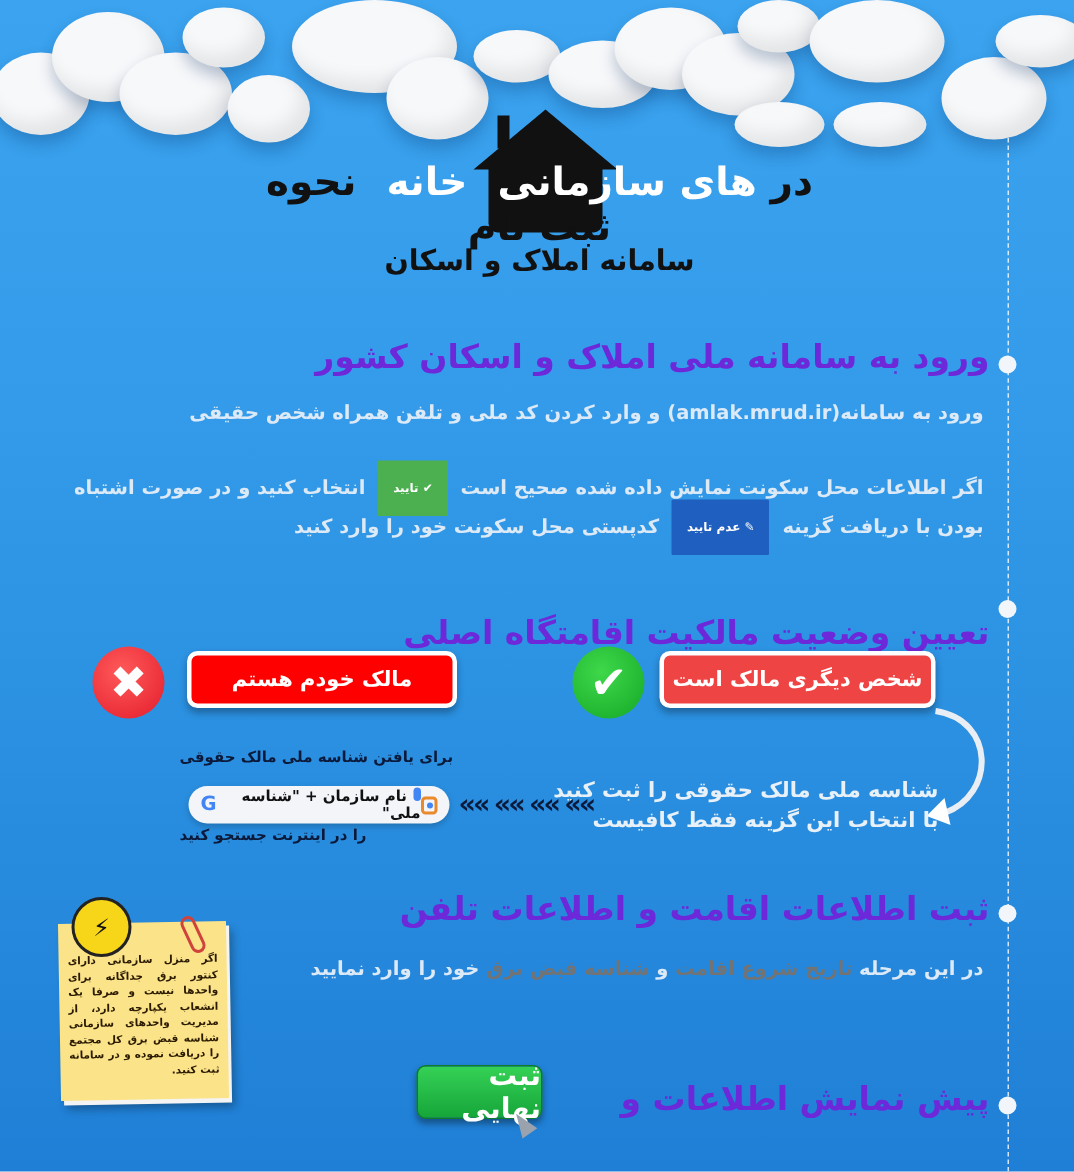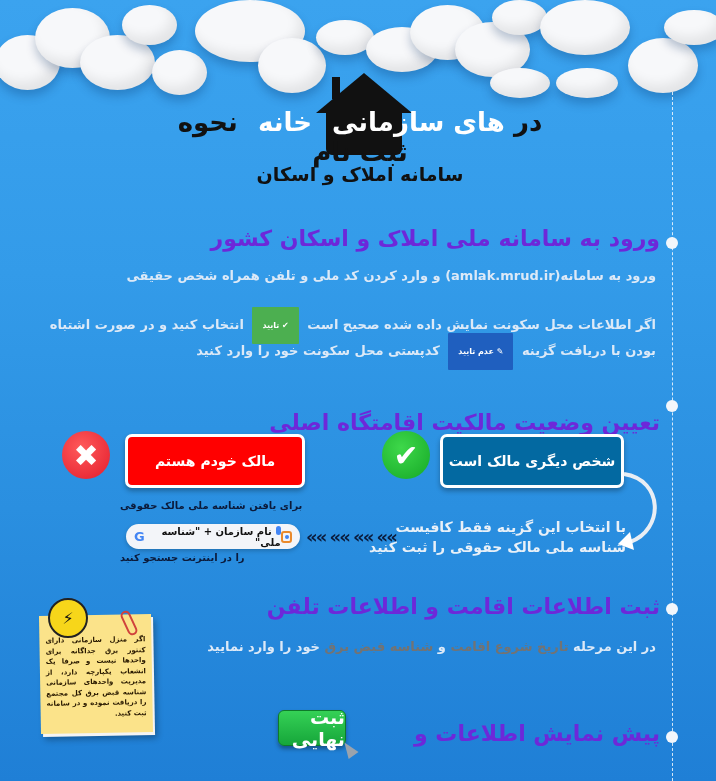--- a/index.html
+++ b/index.html
@@ -29,23 +29,23 @@
   .house-body { position: absolute; left: 10px; top: 38px; width: 76px; height: 44px; background: #111; border-radius: 0 0 6px 6px; }
   .title2 { top: 163px; font-size: 19px; }
 
   .heading { position: absolute; right: 56px; font-weight: bold; font-size: 22px; color: #6d28d9; text-align: right; white-space: nowrap; }
   .sub { position: absolute; right: 60px; font-size: 13px; font-weight: bold; color: #dce9f7; text-align: right; white-space: nowrap; }
 
   .chip { display: inline-block; vertical-align: middle; padding: 14px 10px; font-size: 8px; color: #fff; border-radius: 1px; margin: 0 4px; }
   .chip.ok { background: #4caf50; }
   .chip.no { background: #1f5fbf; }
 
-  .opt-btn { position: absolute; height: 54px; border: 3px solid #fff; border-radius: 7px; font-weight: bold; font-size: 14px;
+  .opt-btn { position: absolute; height: 38px; border: 3px solid #fff; border-radius: 7px; font-weight: bold; font-size: 14px;
     display: flex; align-items: center; justify-content: center; box-shadow: 0 3px 5px rgba(0,0,0,0.3); color: #fff; }
-  .opt-green { left: 440px; top: 434px; width: 184px; background: #0369a1; }
+  .opt-green { left: 440px; top: 434px; width: 184px; background: #ef4444; }
   .opt-red { left: 125px; top: 434px; width: 180px; background: #ff0000; }
   .circle { position: absolute; width: 48px; height: 48px; border-radius: 50%; display: flex; align-items: center; justify-content: center;
     font-size: 30px; font-weight: bold; color: #fff; }
   .circle.g { left: 382px; top: 431px; background: radial-gradient(circle at 40% 35%, #3ed84a, #15a827); }
   .circle.r { left: 62px; top: 431px; background: radial-gradient(circle at 40% 35%, #ff5a5a, #e31c2c); }
 
   .curve { position: absolute; left: 604px; top: 470px; width: 64px; height: 90px; }
 
   .note-green { position: absolute; right: 90px; top: 517px; text-align: right; font-weight: bold; font-size: 14px; color: #e8f0f8; line-height: 20px; }
 
@@ -60,21 +60,21 @@
   .arrows { position: absolute; left: 306px; top: 526px; font-size: 18px; font-weight: bold; color: #0b1a3a; letter-spacing: -2px; direction: ltr; }
 
   .sticky { position: absolute; left: 40px; top: 615px; width: 112px; height: 118px; background: #fbe38a;
     box-shadow: 2px 3px 0 #f4f4f4, 4px 6px 6px rgba(0,0,0,0.3); transform: rotate(-1deg); }
   .sticky-text { position: absolute; left: 6px; top: 20px; width: 100px; font-size: 7px; line-height: 10.5px; color: #2a1a00; text-align: justify; font-weight: bold; }
   .logo { position: absolute; left: 48px; top: 598px; width: 40px; height: 40px; border-radius: 50%; background: #f7d61a; border: 2px solid #222;
     display: flex; align-items: center; justify-content: center; font-weight: bold; font-size: 16px; color: #111; }
   .clip { position: absolute; left: 124px; top: 610px; width: 10px; height: 26px; border: 2px solid #d0433c; border-radius: 6px; transform: rotate(-25deg); }
 
   .sub .hl { color: #737373; }
-  .final-btn { position: absolute; left: 278px; top: 710px; width: 68px; height: 36px; background: linear-gradient(#35d156, #16a63a);
+  .final-btn { position: absolute; left: 278px; top: 710px; width: 84px; height: 36px; background: linear-gradient(#35d156, #16a63a);
     border-radius: 6px; border: 1px solid #0e7a2a; font-size: 19px; font-weight: bold; color: #fff; display: flex; align-items: center; justify-content: center;
     box-shadow: 0 3px 4px rgba(0,0,0,0.35); }
   .cursor-icon { position: absolute; left: 343px; top: 741px; width: 0; height: 0;
     border-left: 6px solid transparent; border-right: 6px solid transparent; border-bottom: 16px solid #9aa3ad; transform: rotate(-35deg); }
 </style>
 </head>
 <body>
 
 <div class="clouds">
   <div class="cloud" style="left:-5px;top:35px;width:65px;height:55px;"></div>
@@ -133,22 +133,22 @@
 <div class="circle g">✔</div>
 <div class="opt-btn opt-red">مالک خودم هستم</div>
 <div class="circle r">✖</div>
 
 <svg class="curve" viewBox="0 0 64 90">
   <path d="M20 4 C60 10 60 60 26 72" fill="none" stroke="#e9eef4" stroke-width="4"></path>
   <path d="M26 62 L14 74 L30 80 Z" fill="#fff"></path>
 </svg>
 
 <div class="note-green">
+  <div>شناسه ملی مالک حقوقی را ثبت کنید</div>
   <div>با انتخاب این گزینه فقط کافیست</div>
-  <div>شناسه ملی مالک حقوقی را ثبت کنید</div>
 </div>
 
 <div class="search-wrap">برای یافتن شناسه ملی مالک حقوقی</div>
 <div class="search-bar">
   <span class="g-icon">G</span>
   <span class="q"><span class="mic-icon"></span><span>نام سازمان + "شناسه ملی"</span></span>
   <span class="lens-icon"></span>
 </div>
 <div class="search-wrap" style="top:552px;">را در اینترنت جستجو کنید</div>
 <div class="arrows">«« «« «« ««</div>

